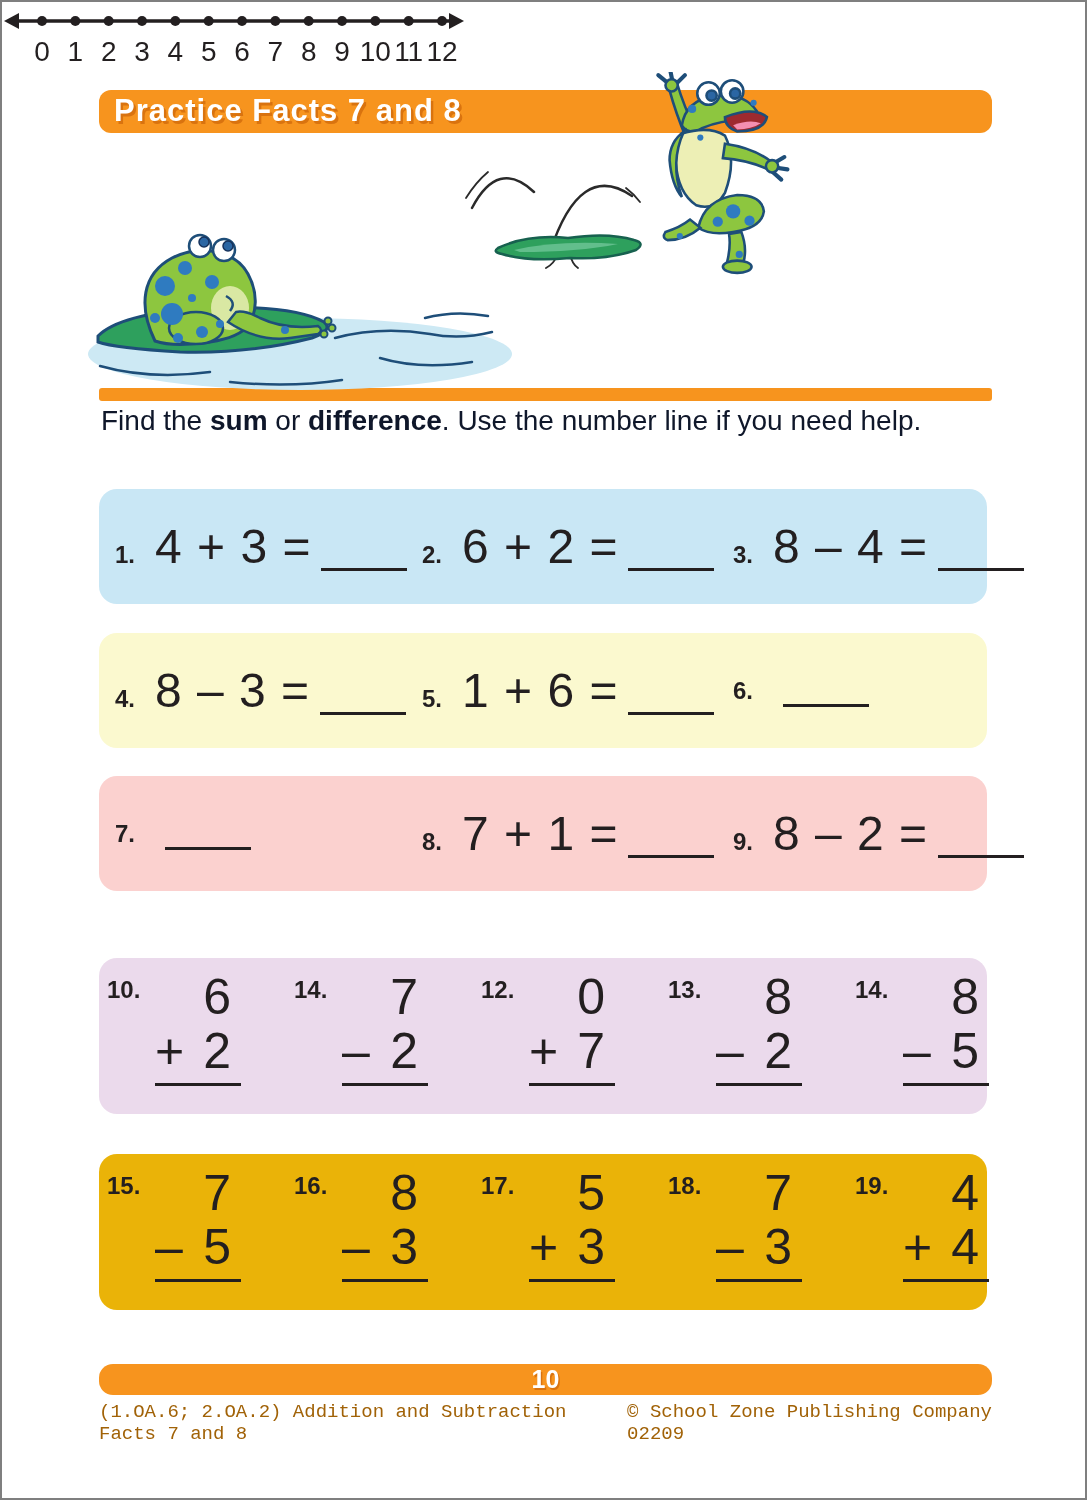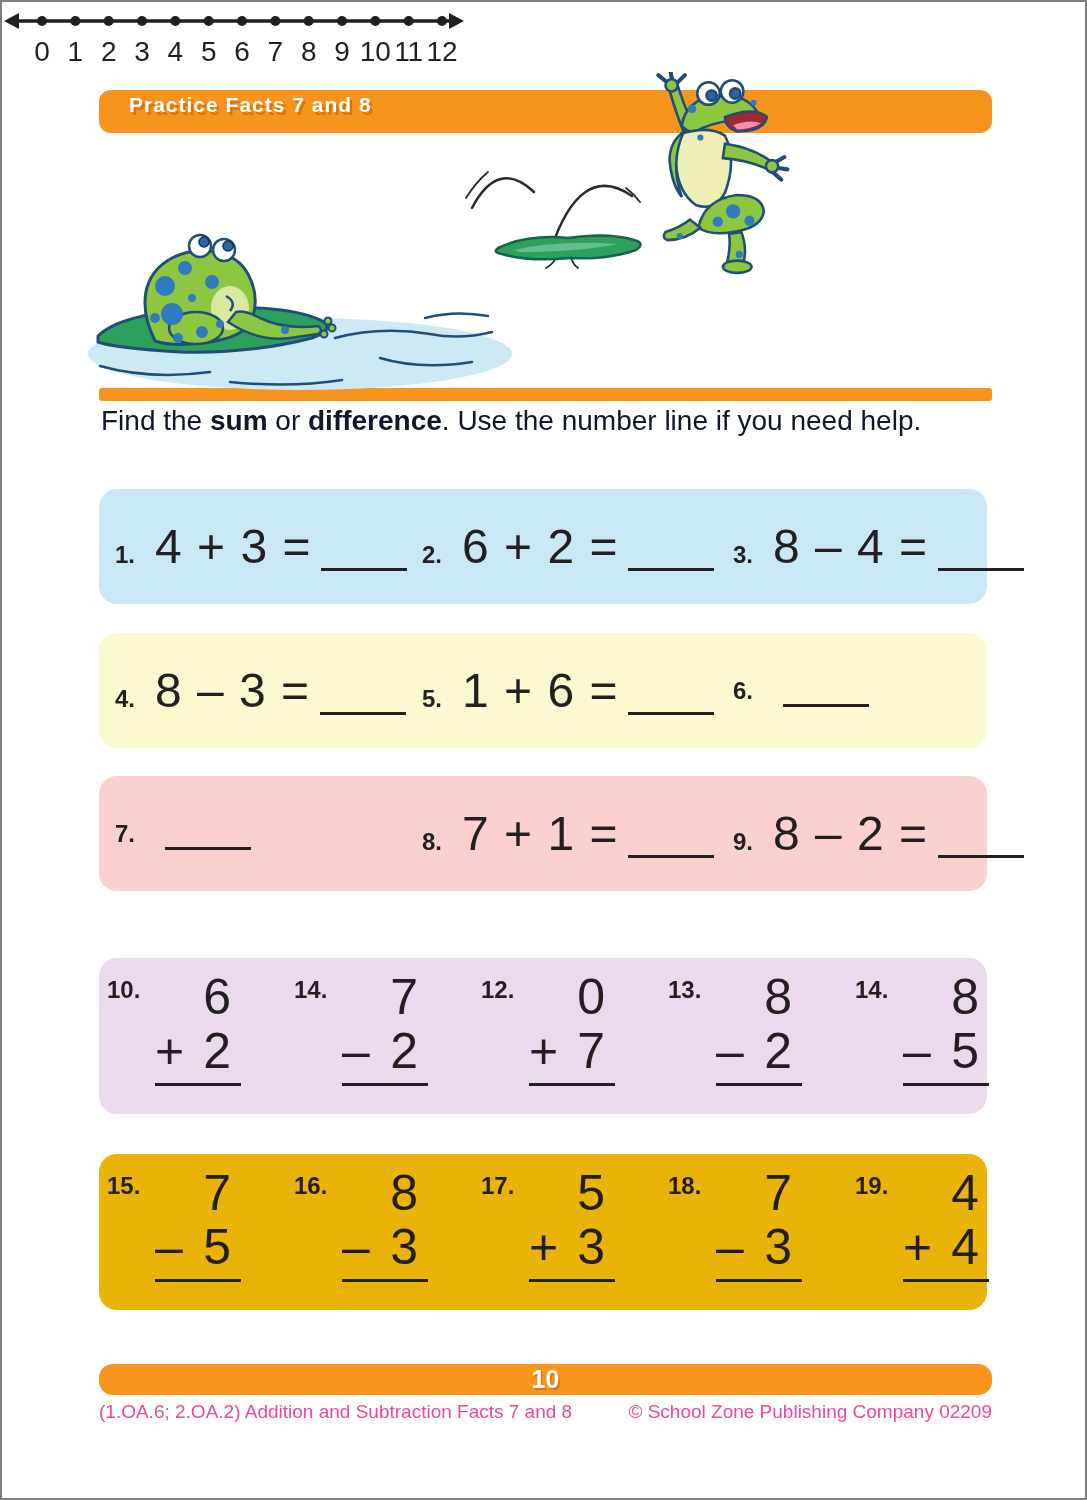--- a/index.html
+++ b/index.html
@@ -5,21 +5,21 @@
   html,body { margin:0; padding:0; background:#ffffff; }
   .page {
     position:relative; width:1087px; height:1500px; box-sizing:border-box;
     background:#ffffff; border:2px solid #7f7f7f; overflow:hidden;
     font-family:"Liberation Sans","DejaVu Sans",sans-serif; color:#231F20;
   }
 
   
   .header-bar { position:absolute; left:97px; top:88px; width:893px; height:43px;
     background:#F7941E; border-radius:12px; z-index:2; }
-  .header-title { position:absolute; left:30px; top:3px; font-size:21px; font-weight:bold;
+  .header-title { position:absolute; left:15px; top:3px; font-size:31px; font-weight:bold;
     color:#ffffff; letter-spacing:1px; text-shadow:2.5px 2.5px 0 #D9730F; white-space:nowrap; }
 
   .illus { position:absolute; }
   #jumping-frog { left:608px; top:70px; width:195px; height:205px; z-index:3; }
   #bounce { left:456px; top:150px; width:205px; height:120px; z-index:1; }
   #sitting-frog { left:78px; top:224px; width:444px; height:170px; z-index:1; }
   #numberline { left:505px; top:324px; width:480px; height:68px; }
   .nl-label { font-family:"Liberation Sans","DejaVu Sans",sans-serif; font-size:28px; fill:#231F20; }
 
   .divider { position:absolute; left:97px; top:386px; width:893px; height:13px;
@@ -51,21 +51,21 @@
   .vbot { display:flex; justify-content:space-between; margin-top:4px; }
   .vbot .vnum { padding-right:10px; }
   .vrule { height:0; border-bottom:3.5px solid #231F20; margin-top:7px; }
 
   
   .footer-bar { position:absolute; left:97px; top:1362px; width:893px; height:31px;
     background:#F7941E; border-radius:14px; text-align:center; }
   .page-num { font-size:25px; font-weight:bold; color:#ffffff; line-height:31px;
     text-shadow:1.5px 1.5px 0 #D9730F; }
   .footer-meta { position:absolute; left:97px; top:1399px; width:893px;
-    display:flex; justify-content:space-between; font-size:19px; color:#ec4899; }
+    display:flex; justify-content:space-between; font-size:19px; color:#a16207;font-family:Liberation Mono, monospace; }
 </style>
 </head>
 <body>
 
 <div class="page">
 
   
   <div class="header-bar">
     <div class="header-title">Practice Facts 7 and 8</div>
   </div>

